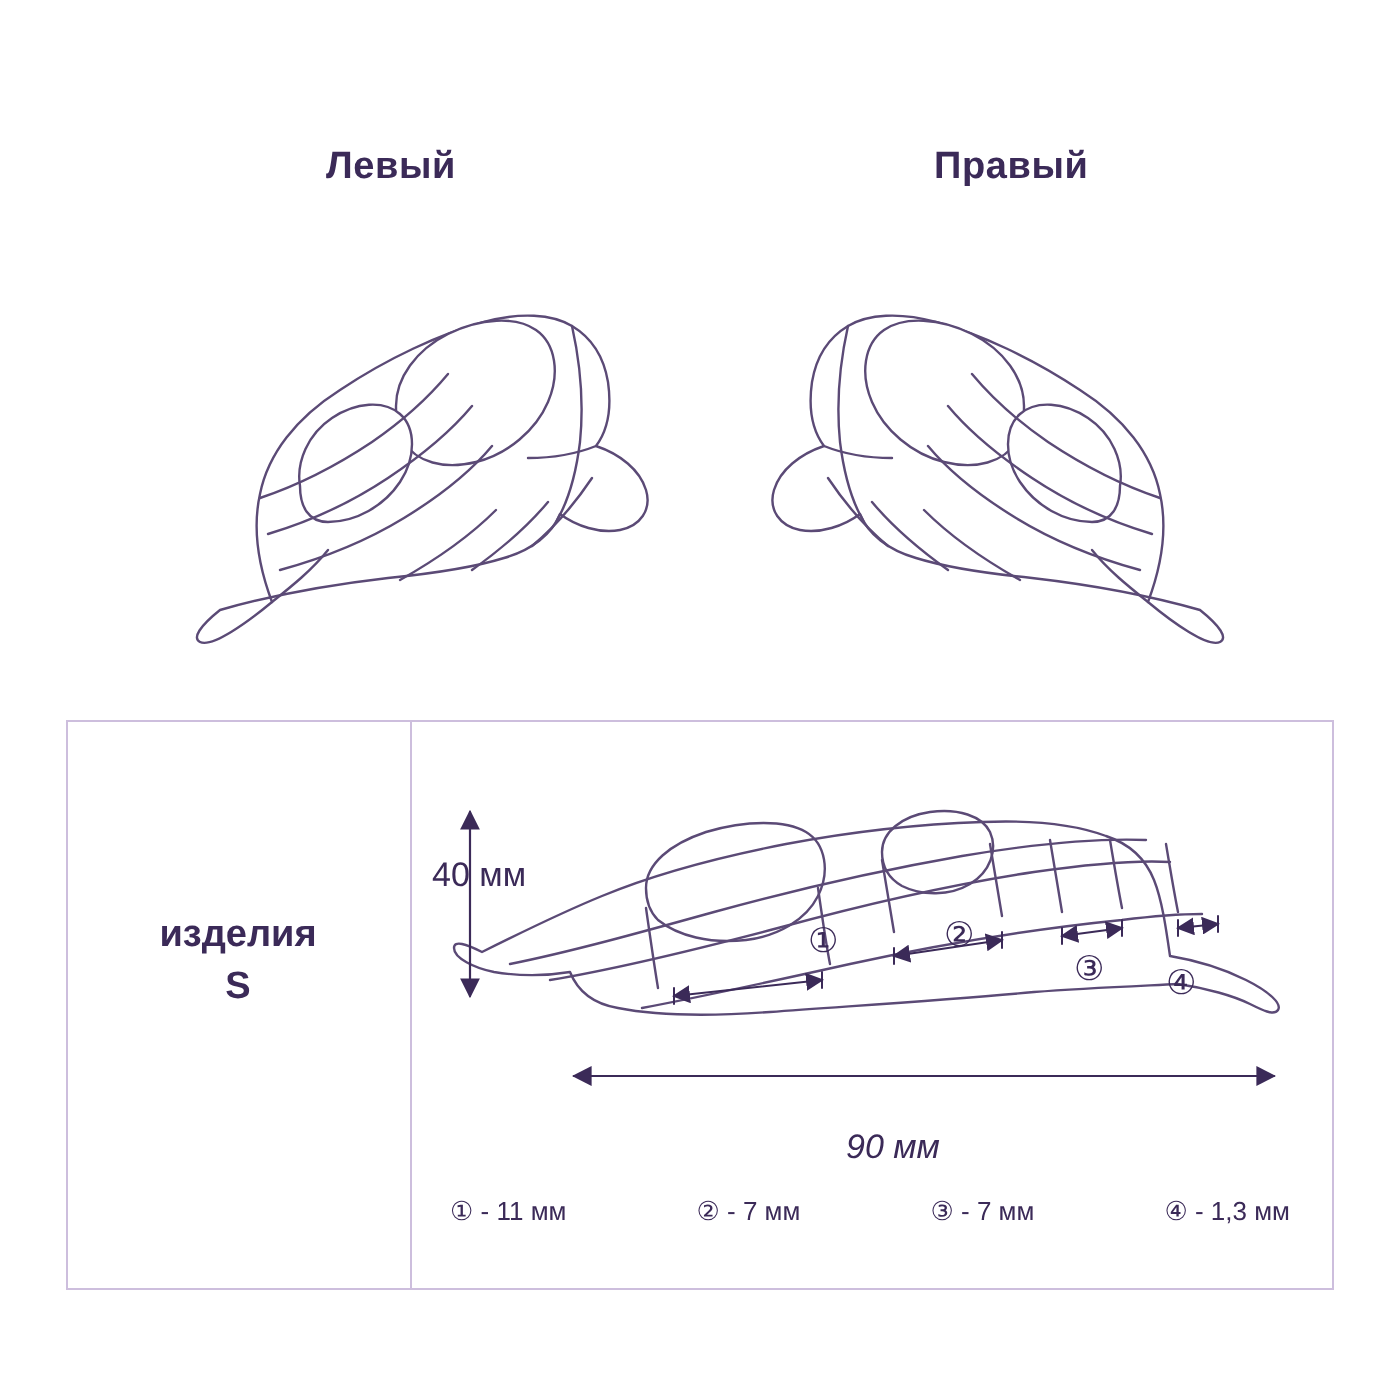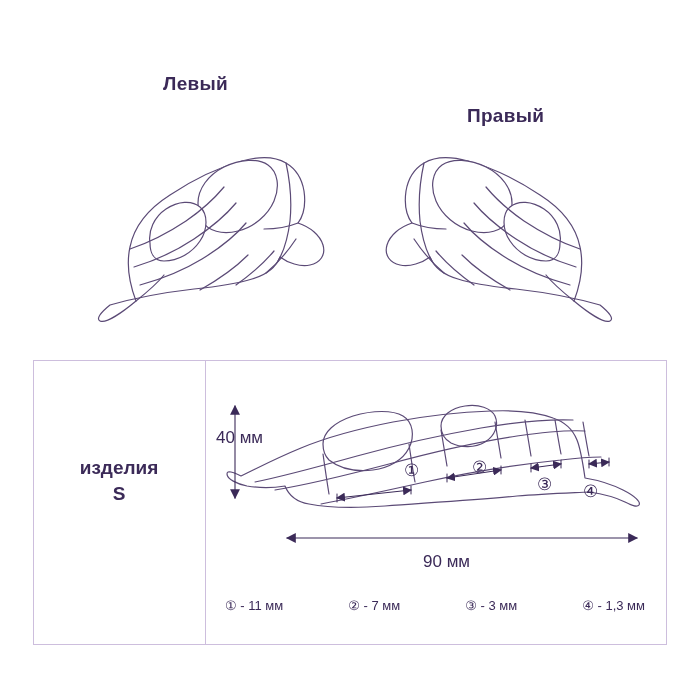--- a/index.html
+++ b/index.html
@@ -28,21 +28,21 @@
   
   .top-label {
     position: absolute;
     font-size: 19px;
     font-weight: bold;
     color: #3b2a58;
     letter-spacing: 0.3px;
     white-space: nowrap;
   }
   .label-left  { left: 163px; top: 73px; }
-  .label-right { left: 467px; top: 73px; margin-top: 32px; }
+  .label-right { left: 467px; top: 73px; }
 
   
   .top-drawing {
     position: absolute;
     top: 105px;
   }
   .drawing-left  { left: 90px; }
   .drawing-right { left: 370px; }
 
   
@@ -82,21 +82,21 @@
     top: 378px;
   }
 
   .dim-text {
     position: absolute;
     font-size: 17px;
     color: #3b2a58;
     white-space: nowrap;
   }
   .dim-40 { left: 216px; top: 428px; }
-  .dim-90 { left: 423px; top: 552px; }
+  .dim-90 { left: 423px; top: 564px; font-style: italic; }
 
   .legend {
     position: absolute;
     top: 598px;
     left: 225px;
     width: 420px;
     display: flex;
     justify-content: space-between;
     font-size: 13px;
     color: #3b2a58;
@@ -240,17 +240,17 @@
   </div>
 
   <div class="dim-text" style="left:404px; top:460px;">①</div>
   <div class="dim-text" style="left:472px; top:457px;">②</div>
   <div class="dim-text" style="left:537px; top:474px;">③</div>
   <div class="dim-text" style="left:583px; top:481px;">④</div>
 
   <div class="legend">
     <span class="legend-item">① - 11 мм</span>
     <span class="legend-item">② - 7 мм</span>
-    <span class="legend-item">③ - 3 мм</span>
+    <span class="legend-item">③ - 7 мм</span>
     <span class="legend-item">④ - 1,3 мм</span>
   </div>
 
 </div>
 
 </body></html>

